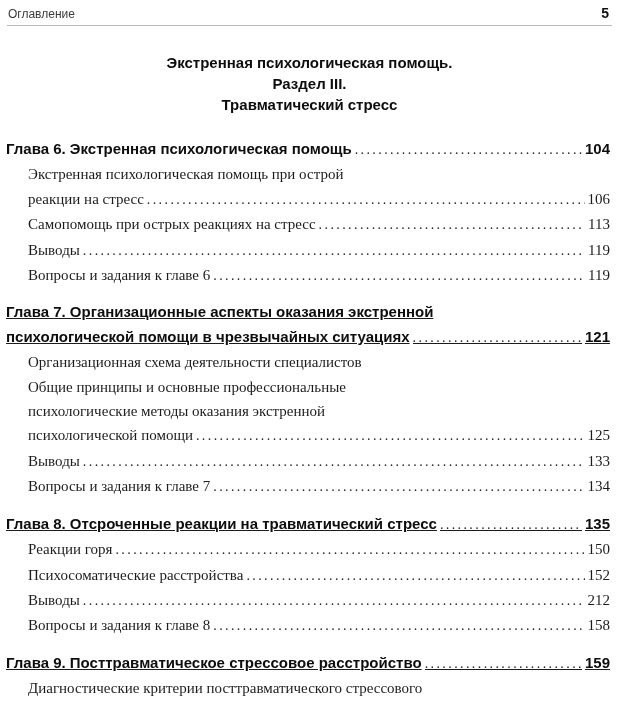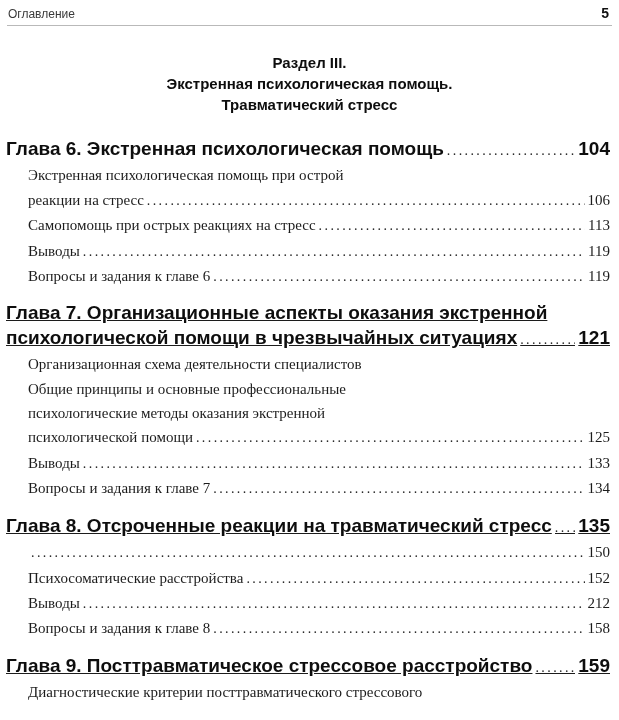--- a/index.html
+++ b/index.html
@@ -78,38 +78,38 @@
   .entry .dots::after {
     content: "..........................................................................................................................................";
     letter-spacing: 2.4px;
   }
   .entry .pg { white-space: nowrap; }
   .entry.bold .line,
   .entry.bold .txt,
   .entry.bold .pg {
     font-family: "Liberation Sans", sans-serif;
     font-weight: 700;
-    font-size: 19px;
+    font-size: 15px;
     color: #0e0e0e;
   }
 </style>
 </head>
 <body>
 
 <div class="page">
 
   <div class="runhead">
     <span class="rh-left">Оглавление</span>
     <span class="rh-page">5</span>
   </div>
   <div class="rule"></div>
 
   <div class="section-title">
+    <div>Экстренная психологическая помощь.</div>
     <div>Раздел III.</div>
-    <div>Экстренная психологическая помощь.</div>
     <div>Травматический стресс</div>
   </div>
 
   <div class="toc">
       <div class="entry bold">
         <div class="line lastline">
           <span class="txt">Глава 6. Экстренная психологическая помощь</span>
           <span class="dots"></span>
           <span class="pg">104</span>
         </div>
@@ -179,20 +179,21 @@
       </div>
       <div class="entry bold gap">
         <div class="line lastline">
           <span class="txt">Глава 8. Отсроченные реакции на травматический стресс</span>
           <span class="dots"></span>
           <span class="pg">135</span>
         </div>
       </div>
       <div class="entry indent">
         <div class="line lastline">
+          <span class="txt">Реакции горя</span>
           <span class="dots"></span>
           <span class="pg">150</span>
         </div>
       </div>
       <div class="entry indent">
         <div class="line lastline">
           <span class="txt">Психосоматические расстройства</span>
           <span class="dots"></span>
           <span class="pg">152</span>
         </div>

